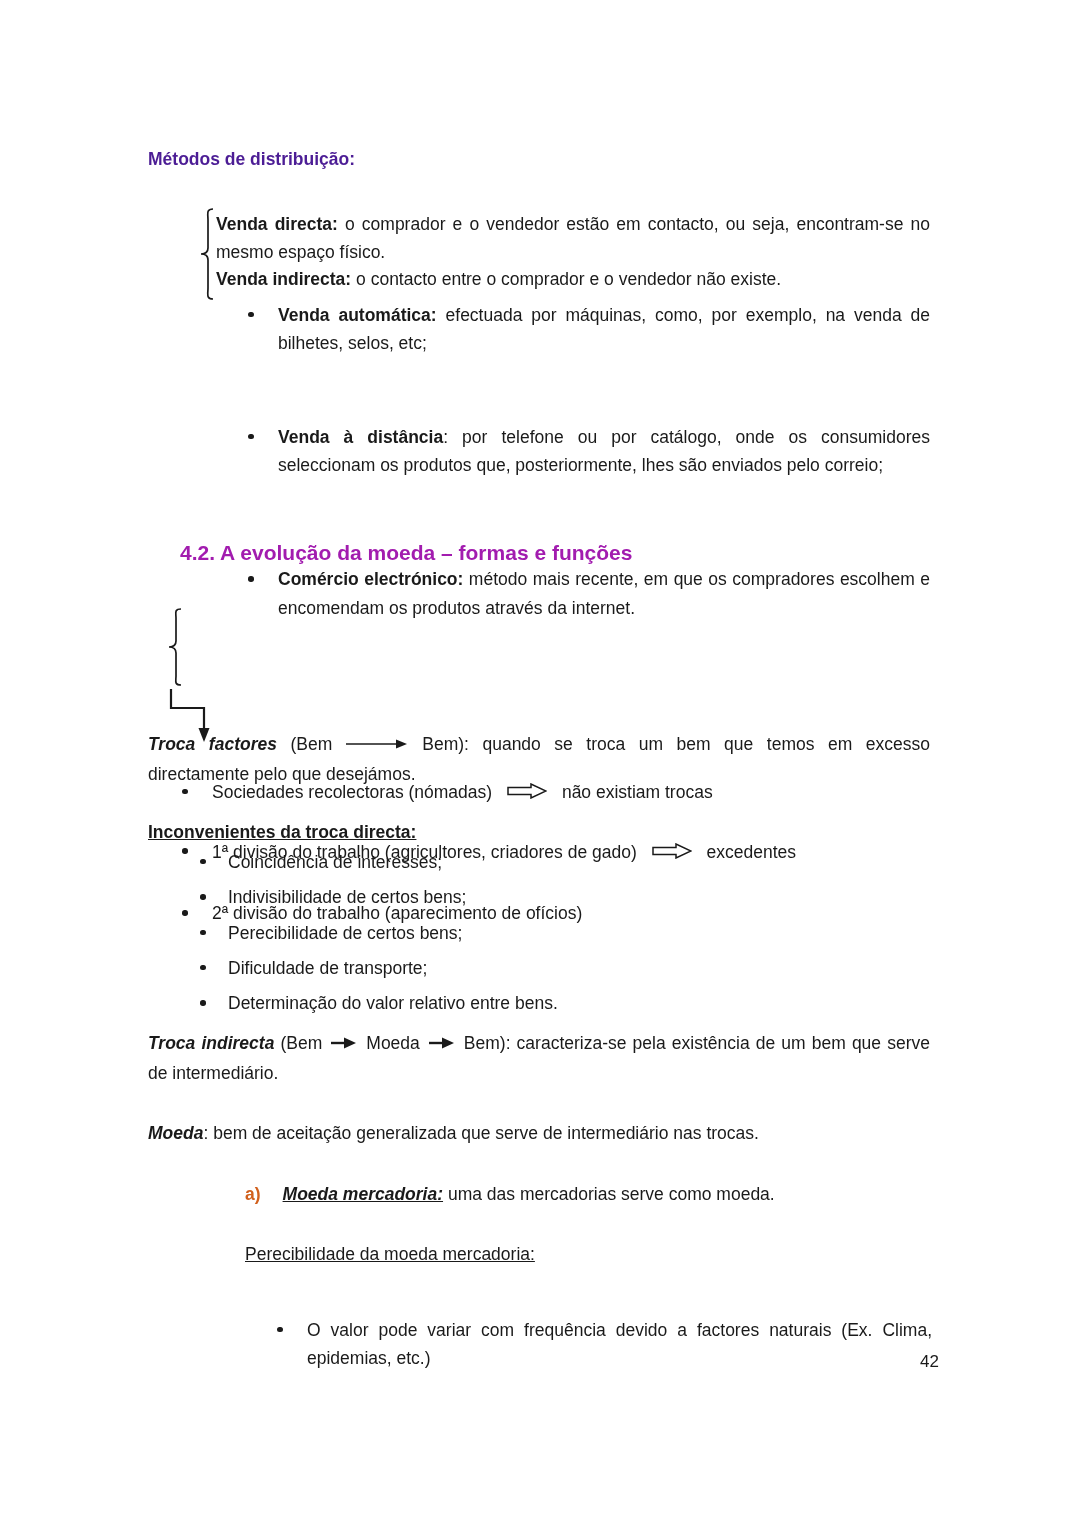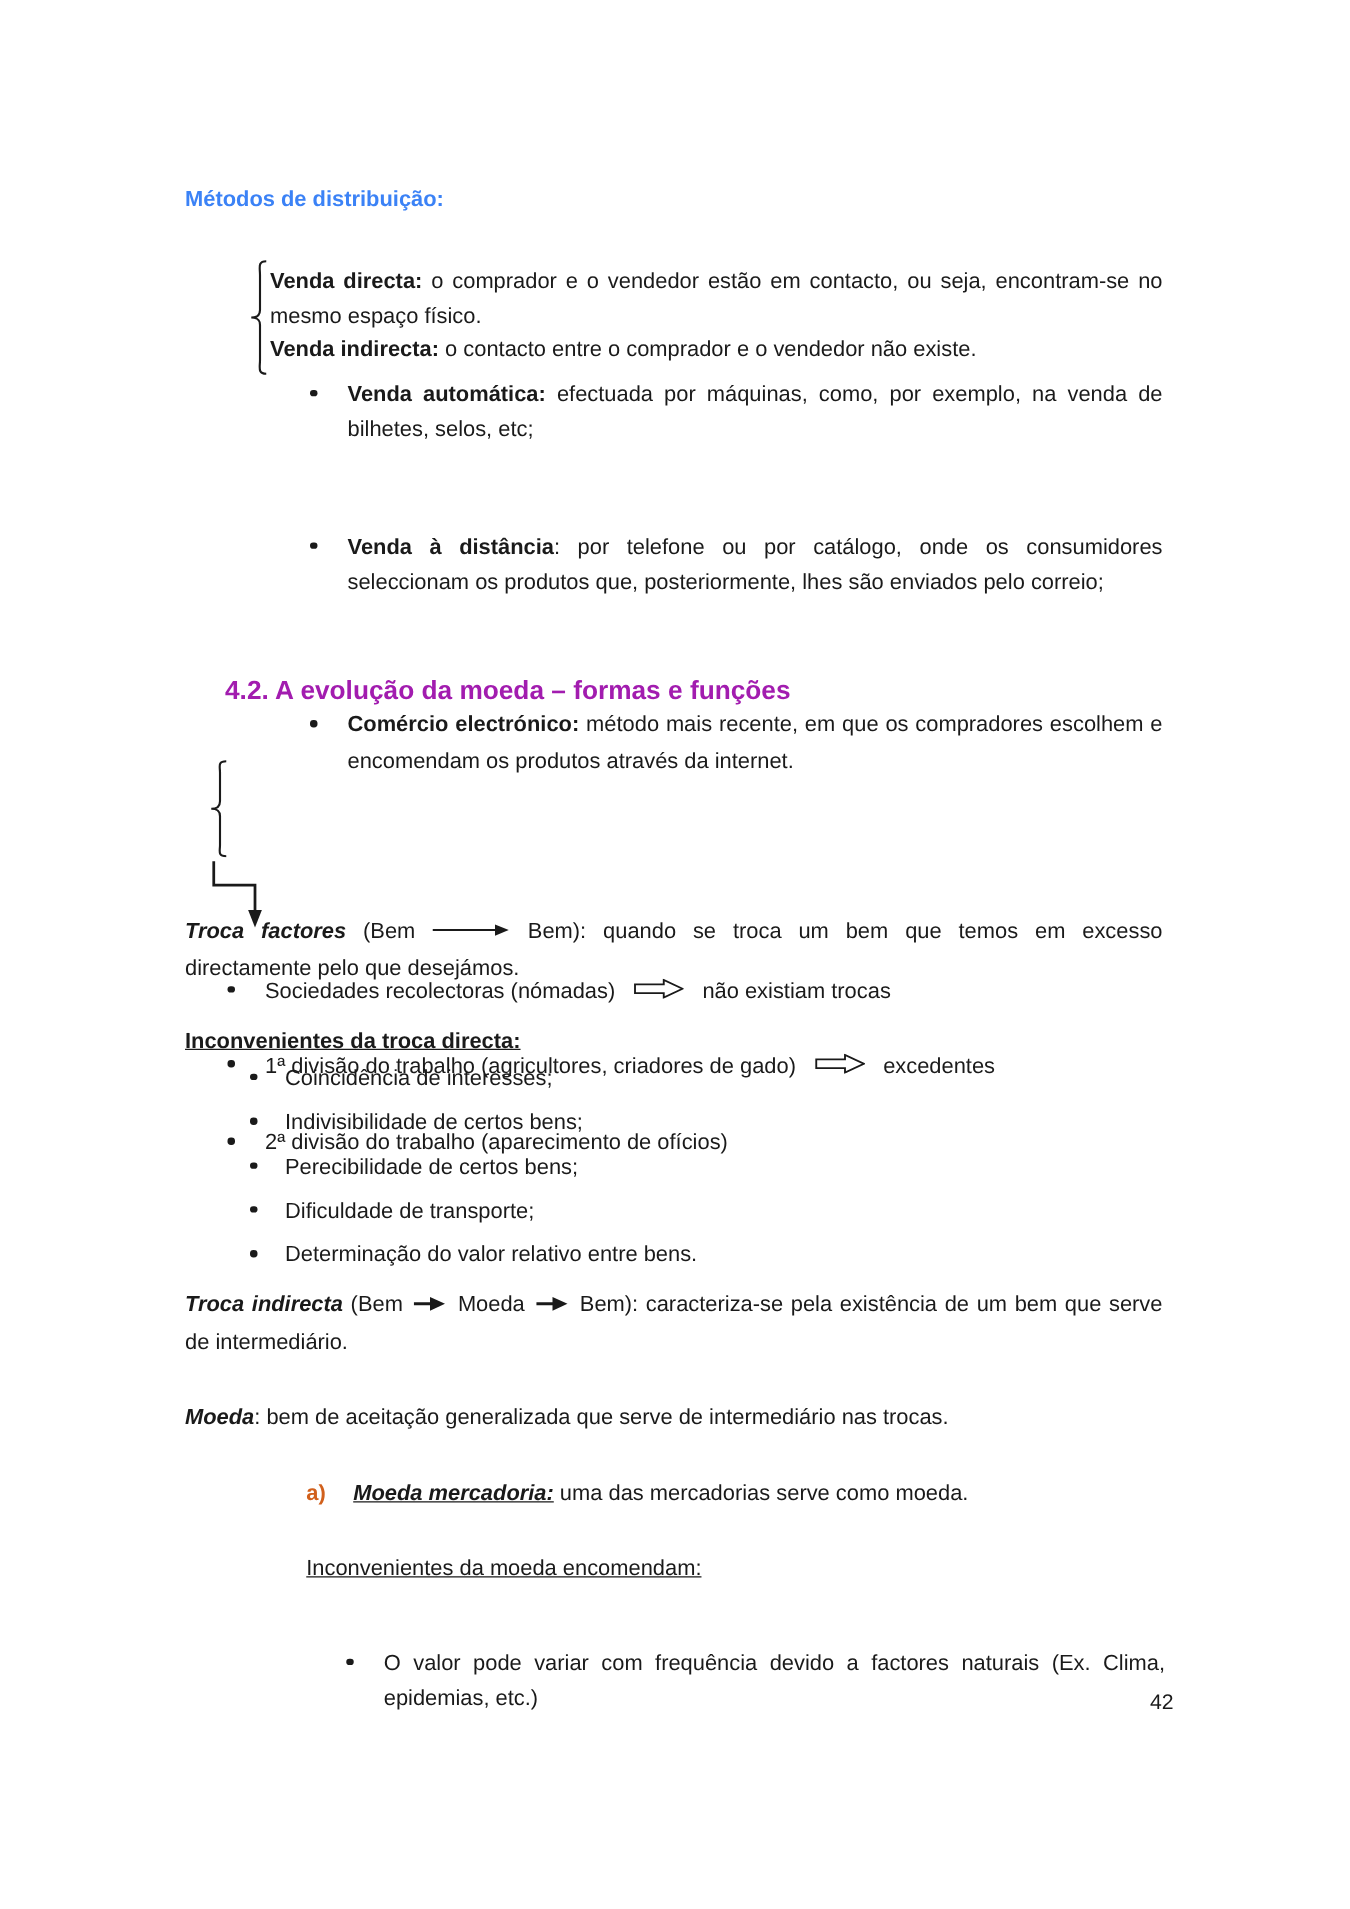--- a/index.html
+++ b/index.html
@@ -31,21 +31,21 @@
   .biu { font-weight: bold; font-style: italic; text-decoration: underline; }
   .bu { font-weight: bold; text-decoration: underline; }
 
   .orange { color: #D1601C; }
 
   
   .heading-small {
     position: absolute;
     font-size: 17.5px;
     font-weight: bold;
-    color: #3b82f6;
+    color: #4c1d95;
     white-space: nowrap;
     text-align: right;
   }
   .heading-section {
     position: absolute;
     font-size: 21px;
     font-weight: bold;
     color: #a21caf;
     white-space: nowrap;
   }
@@ -232,21 +232,21 @@
 
   <div class="block body-text just" style="left:148px; top:1119px; width:782px;">
     <span class="bi">Moeda</span><span>: bem de aceitação generalizada que serve de intermediário nas trocas.</span>
   </div>
 
   <div class="block body-text" style="left:245px; top:1180px; width:690px;">
     <span class="b orange">a)</span><span style="display:inline-block; width:22px;"></span><span class="biu">Moeda mercadoria:</span><span> uma das mercadorias serve como moeda.</span>
   </div>
 
   <div class="block body-text" style="left:245px; top:1240px;">
-    <span class="u">Inconvenientes da moeda encomendam:</span>
+    <span class="u">Perecibilidade da moeda mercadoria:</span>
   </div>
 
   <div class="block" style="left:277px; top:1271px; width:655px;margin-top:45px;">
     <div class="body-text just bullet-row">
       <span class="bullet-dot"></span>
       <span class="bullet-text" style="padding-left:30px; display:block;">O valor pode variar com frequência devido a factores naturais (Ex. Clima, epidemias, etc.)</span>
     </div>
   </div>
 
   <div class="page-number" style="left:908px; top:1352px;margin-left:12px;">42</div>

